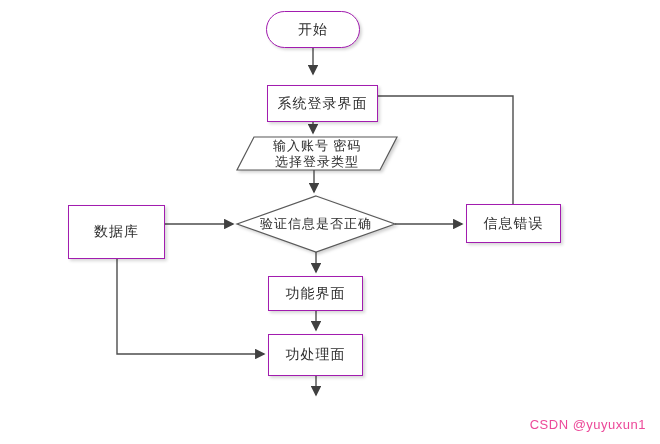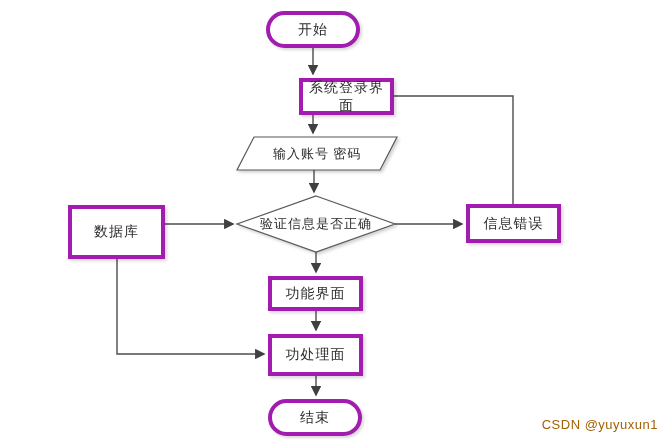--- a/index.html
+++ b/index.html
@@ -3,37 +3,37 @@
 <meta charset="utf-8">
 <style>
   html,body{margin:0;padding:0;background:#fff;}
   #canvas{
     position:relative;width:660px;height:444px;background:#ffffff;
     font-family:"Liberation Serif","DejaVu Serif",serif;overflow:hidden;
   }
   #wires{position:absolute;left:0;top:0;z-index:1;}
   .node{
     position:absolute;z-index:2;background:#ffffff;
-    border:4px solid #a21caf;box-shadow:2px 2px 3px rgba(0,0,0,0.16);
+    border:1px solid #a21caf;box-shadow:2px 2px 3px rgba(0,0,0,0.16);
     display:flex;align-items:center;justify-content:center;
     font-size:14px;color:#2d2d2d;letter-spacing:1px;text-align:center;
     box-sizing:border-box;
   }
   .terminator{border-radius:19px;}
   .shape-label{
     position:absolute;z-index:3;display:flex;flex-direction:column;
     align-items:center;justify-content:center;
     font-size:13px;color:#2d2d2d;letter-spacing:1px;text-align:center;
     line-height:16px;pointer-events:none;
   }
   .poly{filter:drop-shadow(2px 2px 1.5px rgba(0,0,0,0.18));}
   #watermark{
-    position:absolute;right:2px;bottom:12px;z-index:4;
+    position:absolute;right:14px;bottom:12px;z-index:4;
     font-family:"Liberation Sans","DejaVu Sans",sans-serif;
-    font-size:13px;color:#a16207;letter-spacing:0.5px;
+    font-size:13px;color:#ec4899;letter-spacing:0.5px;
   }
 </style>
 </head>
 <body>
 
 <div id="canvas">
 
   <svg id="wires" width="660" height="444" viewBox="0 0 660 444">
     <defs>
       <marker id="arrow" viewBox="0 0 10 10" refX="8.5" refY="5" markerWidth="7.5" markerHeight="7.5" orient="auto-start-reverse">
@@ -53,46 +53,44 @@
     <path d="M316,252 L316,272" fill="none" stroke="#4d4d4d" stroke-width="1.4" marker-end="url(#arrow)"></path>
     <path d="M316,311 L316,330" fill="none" stroke="#4d4d4d" stroke-width="1.4" marker-end="url(#arrow)"></path>
     <path d="M117,243 L117,354 L264,354" fill="none" stroke="#4d4d4d" stroke-width="1.4" marker-end="url(#arrow)"></path>
     <path d="M316,372 L316,395" fill="none" stroke="#4d4d4d" stroke-width="1.4" marker-end="url(#arrow)"></path>
   </svg>
 
   <div class="node terminator" style="left:266px;top:11px;width:94px;height:37px;">
     <span>开始</span>
   </div>
 
-  <div class="node" style="left:267px;top:78px;width:95px;height:37px;margin-left:32px;">
+  <div class="node" style="left:267px;top:85px;width:111px;height:37px;">
     <span>系统登录界面</span>
   </div>
 
   <div class="node" style="left:68px;top:205px;width:97px;height:54px;">
     <span>数据库</span>
   </div>
 
   <div class="node" style="left:466px;top:204px;width:95px;height:39px;">
     <span>信息错误</span>
   </div>
 
   <div class="node" style="left:268px;top:276px;width:95px;height:35px;">
     <span>功能界面</span>
   </div>
 
   <div class="node" style="left:268px;top:334px;width:95px;height:42px;">
     <span>功处理面</span>
   </div>
 
-  <div class="node terminator" style="left:268px;top:399px;width:94px;height:37px;">
-    <span>结束</span>
-  </div>
 
   <div class="shape-label" style="left:247px;top:137px;width:140px;height:33px;">
     <span>输入账号 密码</span>
+    <span>选择登录类型</span>
   </div>
 
   <div class="shape-label" style="left:242px;top:210px;width:148px;height:28px;text-align:center;">
     <span>验证信息是否正确</span>
   </div>
 
   <div id="watermark">CSDN @yuyuxun1</div>
 
 </div>
 

